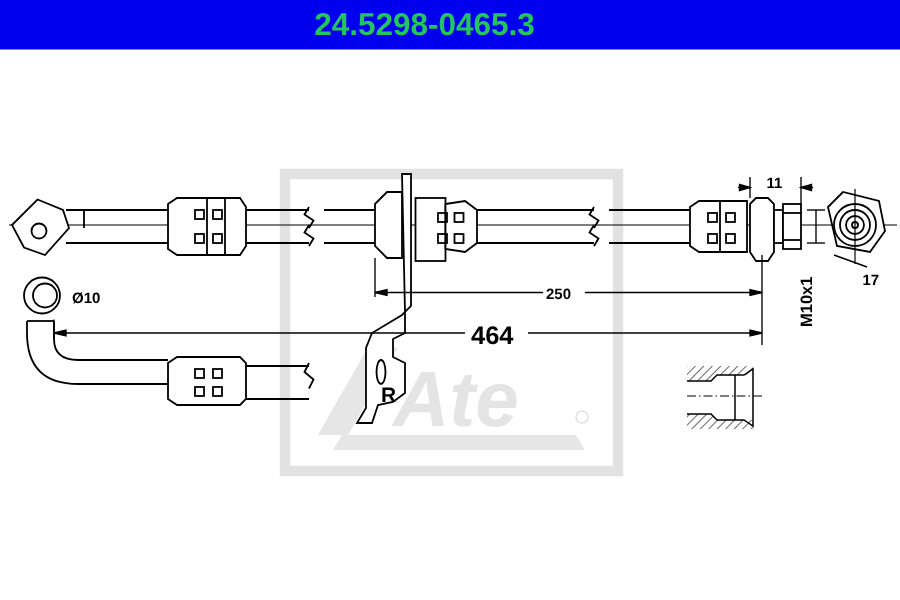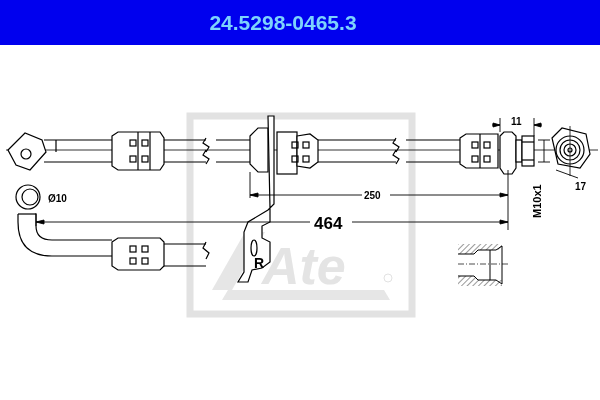--- a/index.html
+++ b/index.html
@@ -1,19 +1,19 @@
 <!DOCTYPE html>
 <html><head>
 <meta charset="utf-8">
 <style>
   html, body { margin: 0; padding: 0; background: #ffffff; }
   body { width: 600px; height: 400px; position: relative; overflow: hidden; font-family: "Liberation Sans", sans-serif; }
   .header {
-    position: absolute; left: 0; top: 0; width: 600px; height: 45px;
-    background: #0000ee; color: #7dd3fc;
+    position: absolute; left: 0; top: 0; width: 600px; height: 33px;
+    background: #0000ee; color: #22c55e;
     display: flex; align-items: center; justify-content: center;
     font-family: "Liberation Sans", sans-serif; font-weight: bold; font-size: 21px;
   }
   .header .pn { margin-right: 34px; letter-spacing: 0px; }
   .drawing { position: absolute; left: 0; top: 0; width: 600px; height: 400px; }
   .dim-text { font-family: "Liberation Sans", sans-serif; font-weight: bold; fill: #000; }
 </style>
 </head>
 <body>
 

